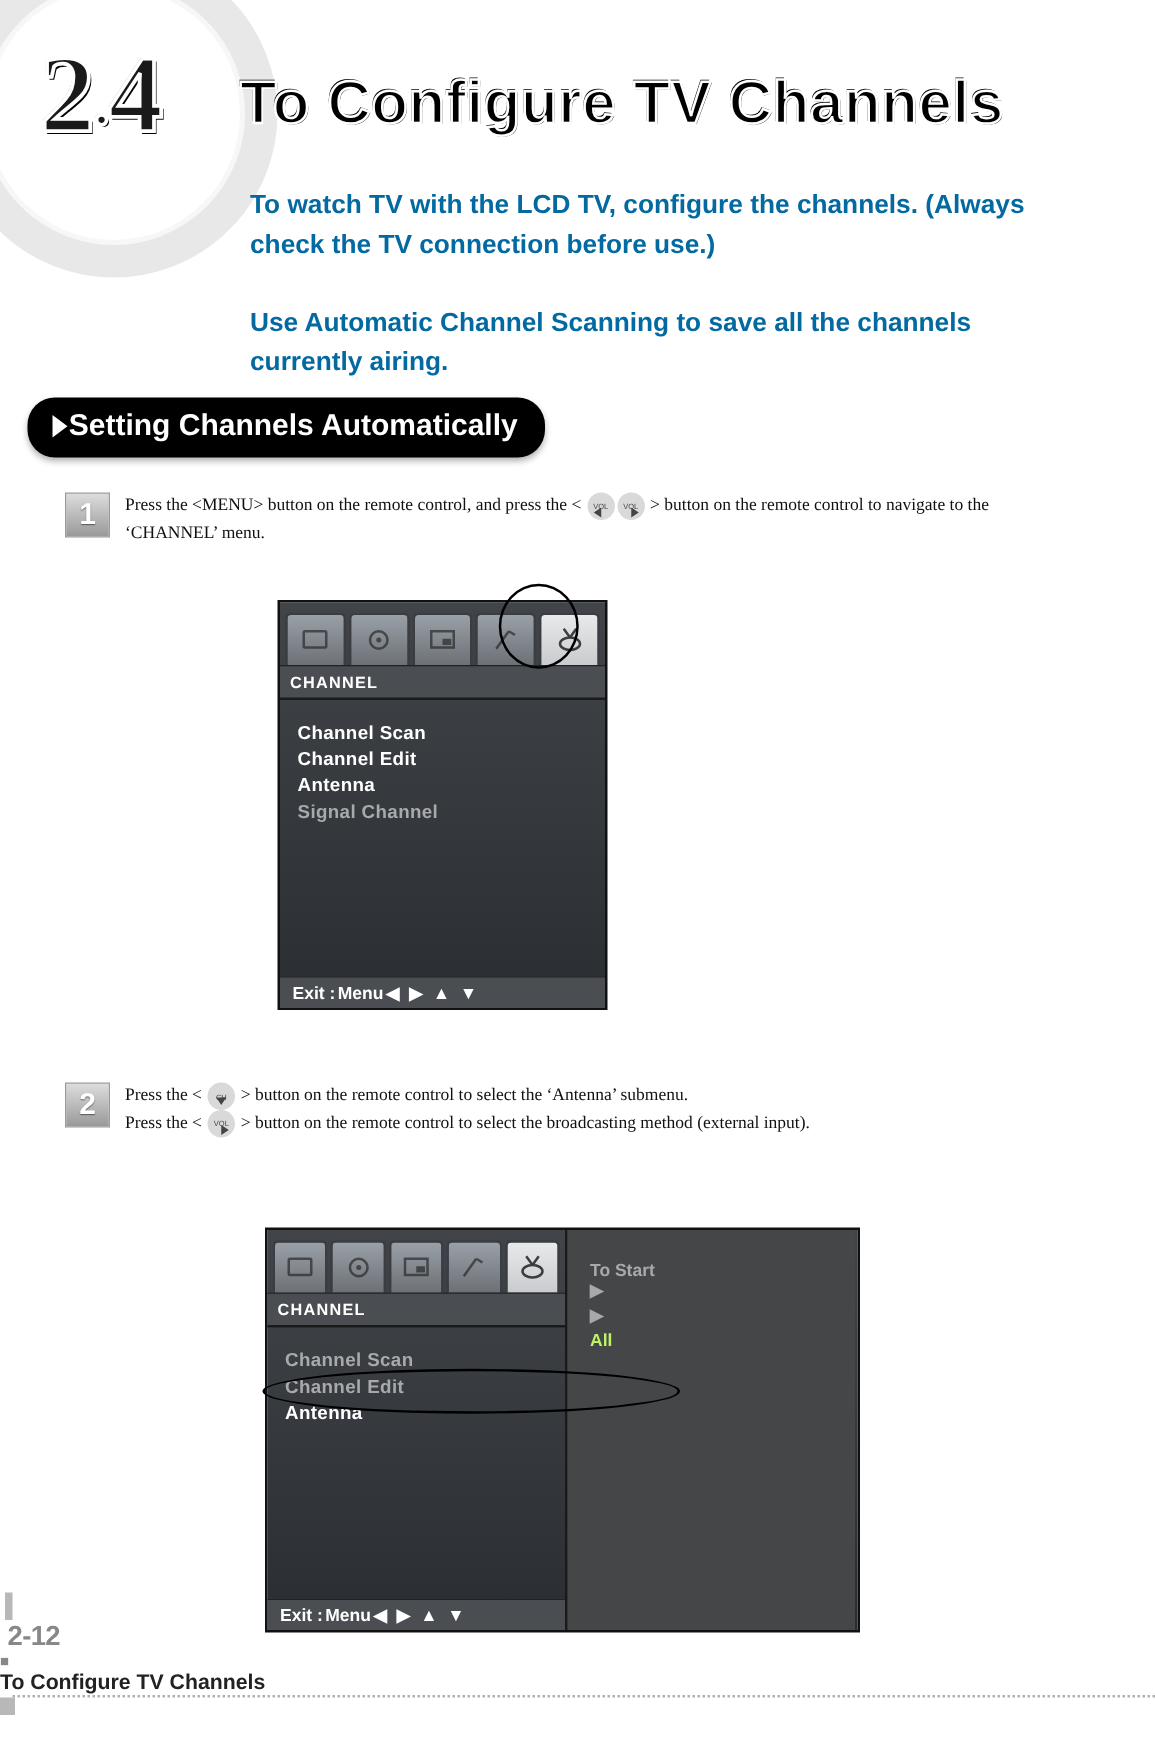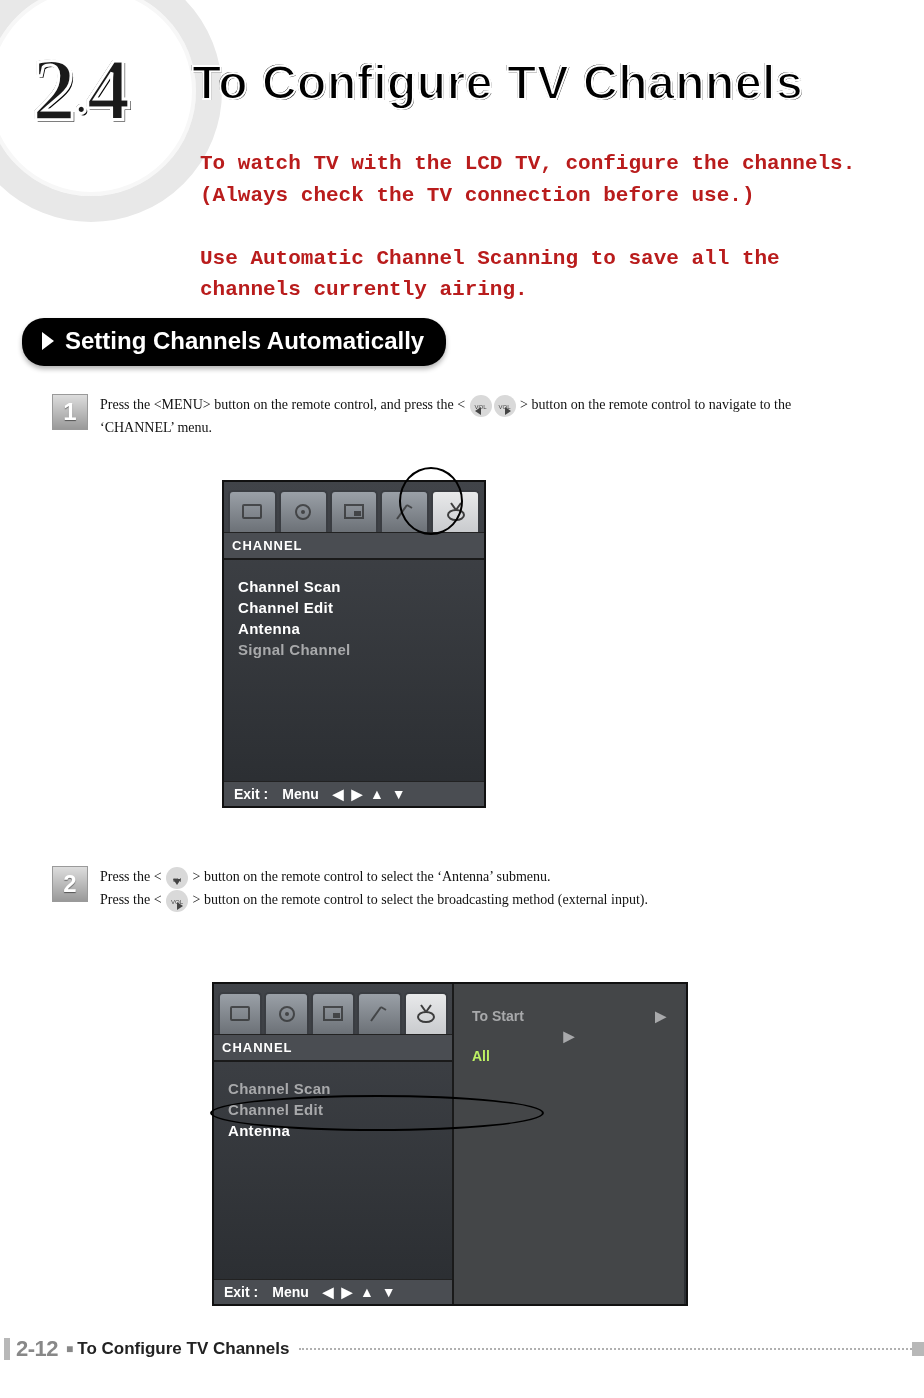--- a/index.html
+++ b/index.html
@@ -19,21 +19,21 @@
     top: -40px;
     width: 210px;
     height: 210px;
     border-radius: 50%;
     border: 26px solid #e8e8e8;
     box-shadow: 0 0 0 4px #f7f7f7 inset;
   }
   .section-number {
     position: absolute;
     left: 32px;
-    top: 39px;
+    top: 26px;
     font-size: 88px;
     font-weight: 900;
     letter-spacing: -2px;
     color: #1a1a1a;
     -webkit-text-stroke: 3px #fff;
     text-shadow: 2px 2px 0 #000, -1px -1px 0 #000;
     font-family: Georgia, 'Times New Roman', serif;
   }
   .section-number .dot {
     font-size: 50px;
@@ -54,32 +54,31 @@
     font-family: Arial, sans-serif;
   }
   .intro {
     position: absolute;
     left: 200px;
     top: 148px;
     right: 56px;
     font-size: 21px;
     font-weight: 700;
     line-height: 1.5;
-    color: #b91c1c;
-    font-family: Liberation Mono, monospace;
+    color: #0369a1;
   }
   .subheader-pill {
     position: absolute;
     left: 22px;
     top: 318px;
     background: #000;
     color: #fff;
     font-size: 24px;
     font-weight: 800;
-    padding: 9px 22px 11px 43px;
+    padding: 9px 22px 11px 33px;
     border-radius: 22px;
     box-shadow: 0 3px 5px rgba(0,0,0,0.3);
   }
   .subheader-pill .arrow {
     position: absolute;
     left: 20px;
     top: 14px;
     width: 0; height: 0;
     border-top: 9px solid transparent;
     border-bottom: 9px solid transparent;
@@ -156,43 +155,43 @@
   .tab { flex:1; height:40px; background: linear-gradient(#9aa0a7,#6c7177); border:2px solid #3a3d42; border-bottom:none; border-radius: 5px 5px 0 0; display:flex; align-items:center; justify-content:center;}
   .tab.active { background: linear-gradient(#e8e9ea,#c9cbce); }
   .tab svg { width:24px; height:24px; opacity:0.65;}
   .tab.active svg { opacity:0.85;}
   .hdr { background:#4a4d52; padding:5px 8px; font-size:13px; font-weight:700; letter-spacing:1px; border-top:1px solid #222; border-bottom:2px solid #1a1a1a;}
   .osd-body { padding:16px 14px 8px 10px; }
   .osd-1 .osd-body { height: 196px;}
   .osd-2 .osd-left .osd-body { height: 192px;}
   .osd-item { font-size:15px; font-weight:900; color:#a8a9ab; padding:2px 4px; letter-spacing:0.3px;}
   .osd-item.active { color:#fff; }
-  .osd-foot { position:absolute; bottom:0; left:0; right:0; background:#4a4d52; padding:4px 10px; font-size:14px; font-weight:900; display:flex; align-items:center; gap:14px; border-top:1px solid #222;}
+  .osd-foot { position:absolute; bottom:0; left:0; right:0; background:#4a4d52; padding:4px 10px; font-size:14px; font-weight:900; display:flex; align-items:center; gap:2px; border-top:1px solid #222;}
   .osd-2 .osd-foot { right: 234px;}
   .arrows { letter-spacing:2px;}
   .osd-right-body { padding: 22px 18px; }
-  .osd-right-item { font-size:14px; font-weight:900; color:#a8a9ab; padding:2px 0; display:flex; justify-content:space-between;}
+  .osd-right-item { font-size:14px; font-weight:900; color:#a8a9ab; padding:2px 0; display:flex; justify-content:space-between;flex-direction:column;}
   .osd-right-item.active { color:#bef264; }
 
   .circle-callout {
     position: absolute;
     border: 2px solid #000;
     border-radius: 50%;
   }
   .callout-1 { left: 399px; top: 467px; width: 60px; height: 64px; }
   .callout-2 { left: 210px; top: 1095px; width: 330px; height: 32px; }
   .callout-2 { border-radius: 50%/50%; }
 
   .footer {
     position: absolute;
     left: 0;
-    bottom: 36px;
+    bottom: 26px;
     right: 0;
     display: flex;
-    align-items: center;
+    flex-direction: column;
   }
   .footer-bar { width: 6px; height: 22px; background: #b8b8b8; margin-left: 4px;}
   .footer-page { font-size: 22px; font-weight: 900; color: #888; margin: 0 8px 0 6px; letter-spacing:-0.5px;}
   .footer-sq { color:#888; font-size:12px; margin-right:4px;}
   .footer-title { font-size: 17px; font-weight: 800; color: #222;}
   .footer-dots { flex:1; margin-left:10px; height:1px; border-top: 2px dotted #b0b0b0;}
   .footer-end { width:12px; height:14px; background:#b8b8b8;}
 </style>
 </head>
 <body>

